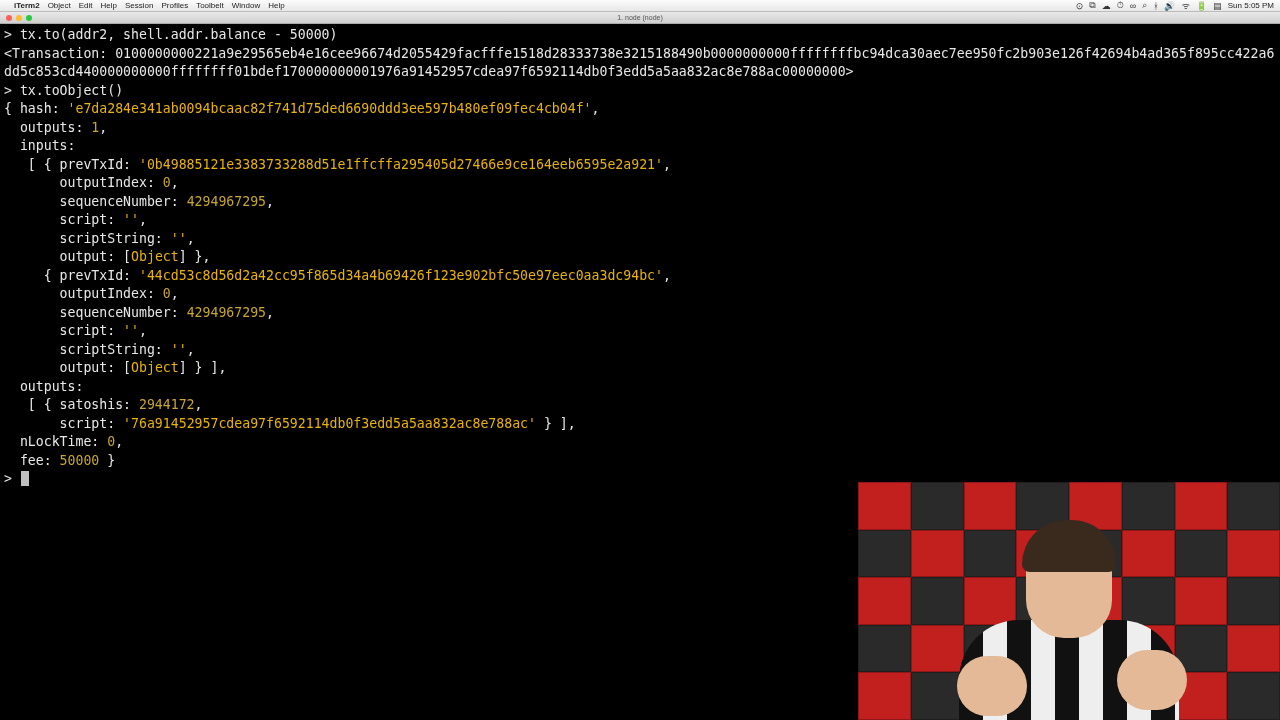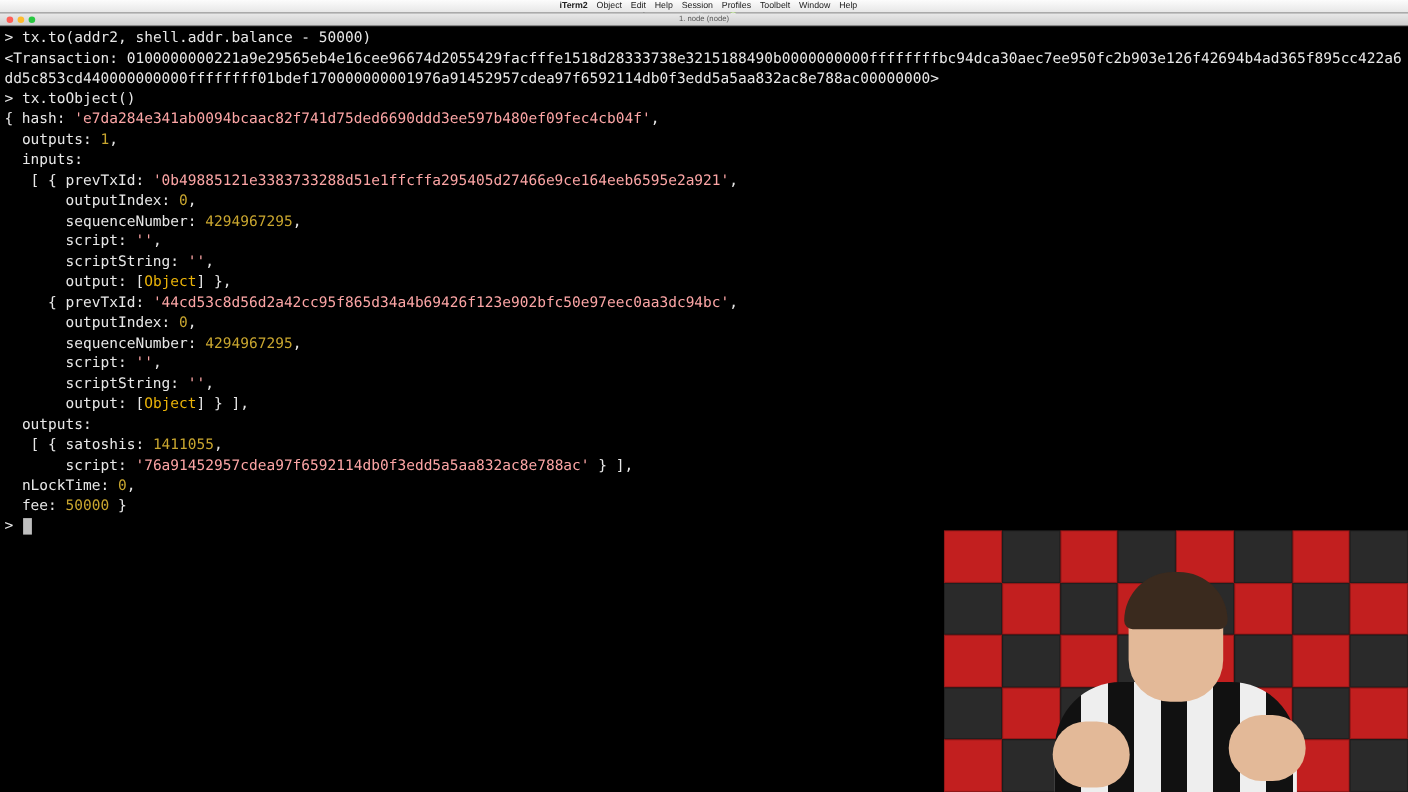--- a/index.html
+++ b/index.html
@@ -7,21 +7,20 @@
   width: 1280px; height: 720px;
   background: #000; overflow: hidden;
   font-family: -apple-system, "Helvetica Neue", Arial, sans-serif;
 }
 
 .menubar {
   height: 12px; background: linear-gradient(#fcfcfc,#e7e7e7);
   display: flex; align-items: center; font-size: 8px; color: #222;
   padding: 0 6px; justify-content: space-between;
   border-bottom: 1px solid #bbb;
-  flex-direction: column;
 }
 .menubar-left, .menubar-right { display: flex; align-items: center; gap: 8px; }
 .menubar-right { gap: 6px; font-size: 8px; }
 .apple-icon { font-size: 9px; }
 .status-icon { font-size: 9px; color: #333; }
 
 .titlebar {
   height: 12px; background: linear-gradient(#e9e9e9,#cfcfcf);
   display: flex; align-items: center; font-size: 7px; color: #555;
   position: relative; border-bottom: 1px solid #aaa;
@@ -31,21 +30,21 @@
 .dot.red { background: #ff5f57; } .dot.yellow { background: #febc2e; } .dot.green { background: #28c840; }
 .title-text { position: absolute; left: 50%; transform: translateX(-50%); }
 
 .terminal {
   background: #000; color: #e8e8e8;
   font-family: "Menlo","Monaco","Consolas",monospace;
   font-size: 13.2px; line-height: 18.5px;
   padding: 2px 4px; white-space: pre-wrap; word-break: break-all;
   height: calc(100% - 24px); position: relative;
 }
-.g { color: #fca5a5; }
+.g { color: #eab308; }
 .y { color: #c9a62f; }
 .c { color: #eab308; }
 .cursor {
   display: inline-block; width: 8px; height: 15px;
   background: #bfbfbf; vertical-align: text-bottom; margin-left: 1px;
 }
 
 .webcam {
   position: absolute; right: 0; bottom: 0;
   width: 422px; height: 238px; overflow: hidden;
@@ -136,21 +135,21 @@
 <span>       script: </span><span class="g">''</span>,
 <span>       scriptString: </span><span class="g">''</span>,
 <span>       output: </span><span>[</span><span class="c">Object</span><span>] },</span>
 <span>     { prevTxId: </span><span class="g">'44cd53c8d56d2a42cc95f865d34a4b69426f123e902bfc50e97eec0aa3dc94bc'</span>,
 <span>       outputIndex: </span><span class="y">0</span>,
 <span>       sequenceNumber: </span><span class="y">4294967295</span>,
 <span>       script: </span><span class="g">''</span>,
 <span>       scriptString: </span><span class="g">''</span>,
 <span>       output: </span><span>[</span><span class="c">Object</span><span>] } ],</span>
 <span>  outputs:</span>
-<span>   [ { satoshis: </span><span class="y">1411055</span>,
+<span>   [ { satoshis: </span><span class="y">2944172</span>,
 <span>       script: </span><span class="g">'76a91452957cdea97f6592114db0f3edd5a5aa832ac8e788ac'</span><span> } ],</span>
 <span>  nLockTime: </span><span class="y">0</span>,
 <span>  fee: </span><span class="y">50000</span><span> }</span>
 <span>&gt;</span> <span class="cursor"></span>
 
   <div class="webcam">
     <div class="wc-bg"><div class="t-red"></div><div class="t-dk"></div><div class="t-red"></div><div class="t-dk"></div><div class="t-red"></div><div class="t-dk"></div><div class="t-red"></div><div class="t-dk"></div><div class="t-dk"></div><div class="t-red"></div><div class="t-dk"></div><div class="t-red"></div><div class="t-dk"></div><div class="t-red"></div><div class="t-dk"></div><div class="t-red"></div><div class="t-red"></div><div class="t-dk"></div><div class="t-red"></div><div class="t-dk"></div><div class="t-red"></div><div class="t-dk"></div><div class="t-red"></div><div class="t-dk"></div><div class="t-dk"></div><div class="t-red"></div><div class="t-dk"></div><div class="t-red"></div><div class="t-dk"></div><div class="t-red"></div><div class="t-dk"></div><div class="t-red"></div><div class="t-red"></div><div class="t-dk"></div><div class="t-red"></div><div class="t-dk"></div><div class="t-red"></div><div class="t-dk"></div><div class="t-red"></div><div class="t-dk"></div></div>
     <div class="person">
       <div class="body"></div>
       <div class="head"></div>

